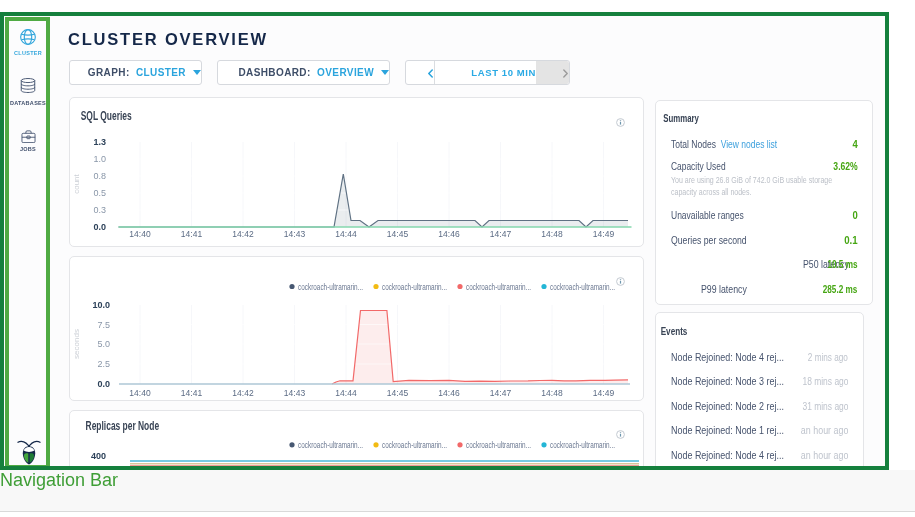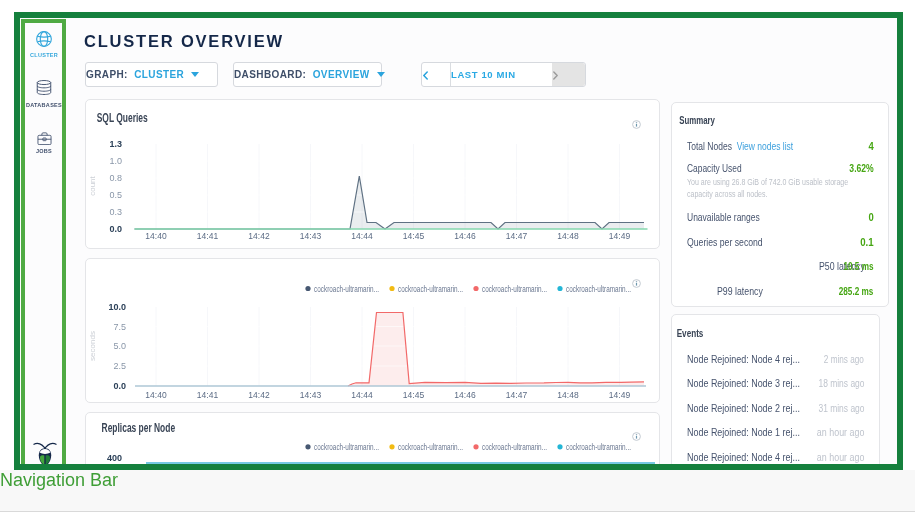--- a/index.html
+++ b/index.html
@@ -1,23 +1,23 @@
 <!DOCTYPE html>
 <html><head>
 <meta charset="utf-8">
 <style>
   * { margin:0; padding:0; box-sizing:border-box; }
   html,body { width:915px; height:517px; background:#ffffff; font-family:"Liberation Sans", sans-serif; position:relative; overflow:hidden; }
   .abs { position:absolute; }
-  .frame { position:absolute; left:14px; top:12px; width:889px; height:458px; border:6px solid #15803d; background:#fcfcfd; overflow:hidden; }
+  .frame { position:absolute; left:0; top:12px; width:889px; height:458px; border:4px solid #15803d; background:#fcfcfd; overflow:hidden; }
   .panel { position:absolute; background:#fff; border:1px solid #e4e5e8; border-radius:5px; }
   .ptitle { position:absolute; width:100%; font-size:12px; font-weight:bold; color:#394455; }
   .greenrect { position:absolute; left:1px; top:1px; width:45px; height:452px; border:4px solid #4faa43; }
   .navlabel { position:absolute; left:0; width:48px; text-align:center; font-weight:bold; letter-spacing:0.3px; font-size:5.5px; }
-  .toolbox { position:absolute; top:44px; height:25px; border:1px solid #d6d9de; border-radius:3px; background:#fff; font-size:10px; font-weight:bold; letter-spacing:0.4px; line-height:23px; text-align:left; color:#3e4e68; white-space:nowrap; }
+  .toolbox { position:absolute; top:44px; height:25px; border:1px solid #d6d9de; border-radius:3px; background:#fff; font-size:10px; font-weight:bold; letter-spacing:0.4px; line-height:23px; text-align:right; color:#3e4e68; white-space:nowrap; }
   .cyan { color:#2ba4dd; }
   .caret { display:inline-block; width:0; height:0; border-left:4px solid transparent; border-right:4px solid transparent; border-top:5px solid #2ba4dd; vertical-align:middle; margin-left:7px; margin-bottom:2px; }
   .sumrow { position:absolute; left:15px; right:14.5px; font-size:10.5px; color:#46536d; }
   .sl { display:inline-block; transform-origin:left center; }
   .sv { transform-origin:right center; }
   .sumval { position:absolute; right:0; top:0; color:#46a613; font-weight:bold; font-size:10.5px; }
   .evrow { position:absolute; left:15px; right:15px; font-size:10px; color:#46536d; white-space:nowrap; }
   .evtime { position:absolute; right:0; top:0px; color:#bfc4cd; font-size:10px; transform-origin:right center; }
   .info { position:absolute; width:9px; height:9px; }
 .tsq { display:inline-block; }
@@ -59,21 +59,21 @@
       <path d="M15 10.2 C10.6 10.2 8.8 13.6 8.8 17.3 C8.8 22.3 11.5 26.6 15 28.6 C18.5 26.6 21.2 22.3 21.2 17.3 C21.2 13.6 19.4 10.2 15 10.2 Z" fill="#152849"></path>
       <path d="M9.7 14.6 C12.1 16.4 17.9 16.4 20.3 14.6 C19.5 12.2 17.6 11 15 11 C12.4 11 10.5 12.2 9.7 14.6 Z" fill="#ffffff"></path>
       <path d="M14.3 17.6 C11.2 16.6 9.9 17.7 10 20.2 C10.1 23 12.1 25.7 14.3 26.8 Z" fill="#44a63c"></path>
       <path d="M15.7 17.6 C18.8 16.6 20.1 17.7 20 20.2 C19.9 23 17.9 25.7 15.7 26.8 Z" fill="#1f7c36"></path>
     </svg>
   </div>
 
   <div class="abs" style="left:64px; top:14px; font-size:16.5px; font-weight:bold; letter-spacing:1.8px; color:#152849;">CLUSTER OVERVIEW</div>
 
   <div class="toolbox" style="left:65px; width:133px;">GRAPH:&nbsp; <span class="cyan">CLUSTER</span><span class="caret"></span></div>
-  <div class="toolbox" style="left:213px; width:149px;">DASHBOARD:&nbsp; <span class="cyan">OVERVIEW</span><span class="caret"></span></div>
+  <div class="toolbox" style="left:213px; width:173px;">DASHBOARD:&nbsp; <span class="cyan">OVERVIEW</span><span class="caret"></span></div>
   <div class="toolbox" style="left:401px; width:165px; letter-spacing:2px; overflow:hidden; display:flex;">
      <div style="width:29px; border-right:1px solid #dadde1;"><svg width="7" height="9" viewBox="0 0 7 9" style="margin-top:8px;">
           <path d="M5.2 1 L1.8 4.5 L5.2 8" fill="none" stroke="#2aa4dd" stroke-width="1.5" stroke-linecap="round" stroke-linejoin="round"></path>
         </svg></div>
      <div style="flex:1; color:#29a9e4; font-size:9.5px; letter-spacing:0.6px;">LAST 10 MIN</div>
      <div style="width:33px; background:#e4e4e4; border-radius:0 2px 2px 0;"><svg width="7" height="9" viewBox="0 0 7 9" style="margin-top:8px;">
           <path d="M1.8 1 L5.2 4.5 L1.8 8" fill="none" stroke="#9b9b9b" stroke-width="1.4" stroke-linecap="round" stroke-linejoin="round"></path>
         </svg></div>
   </div>
 

